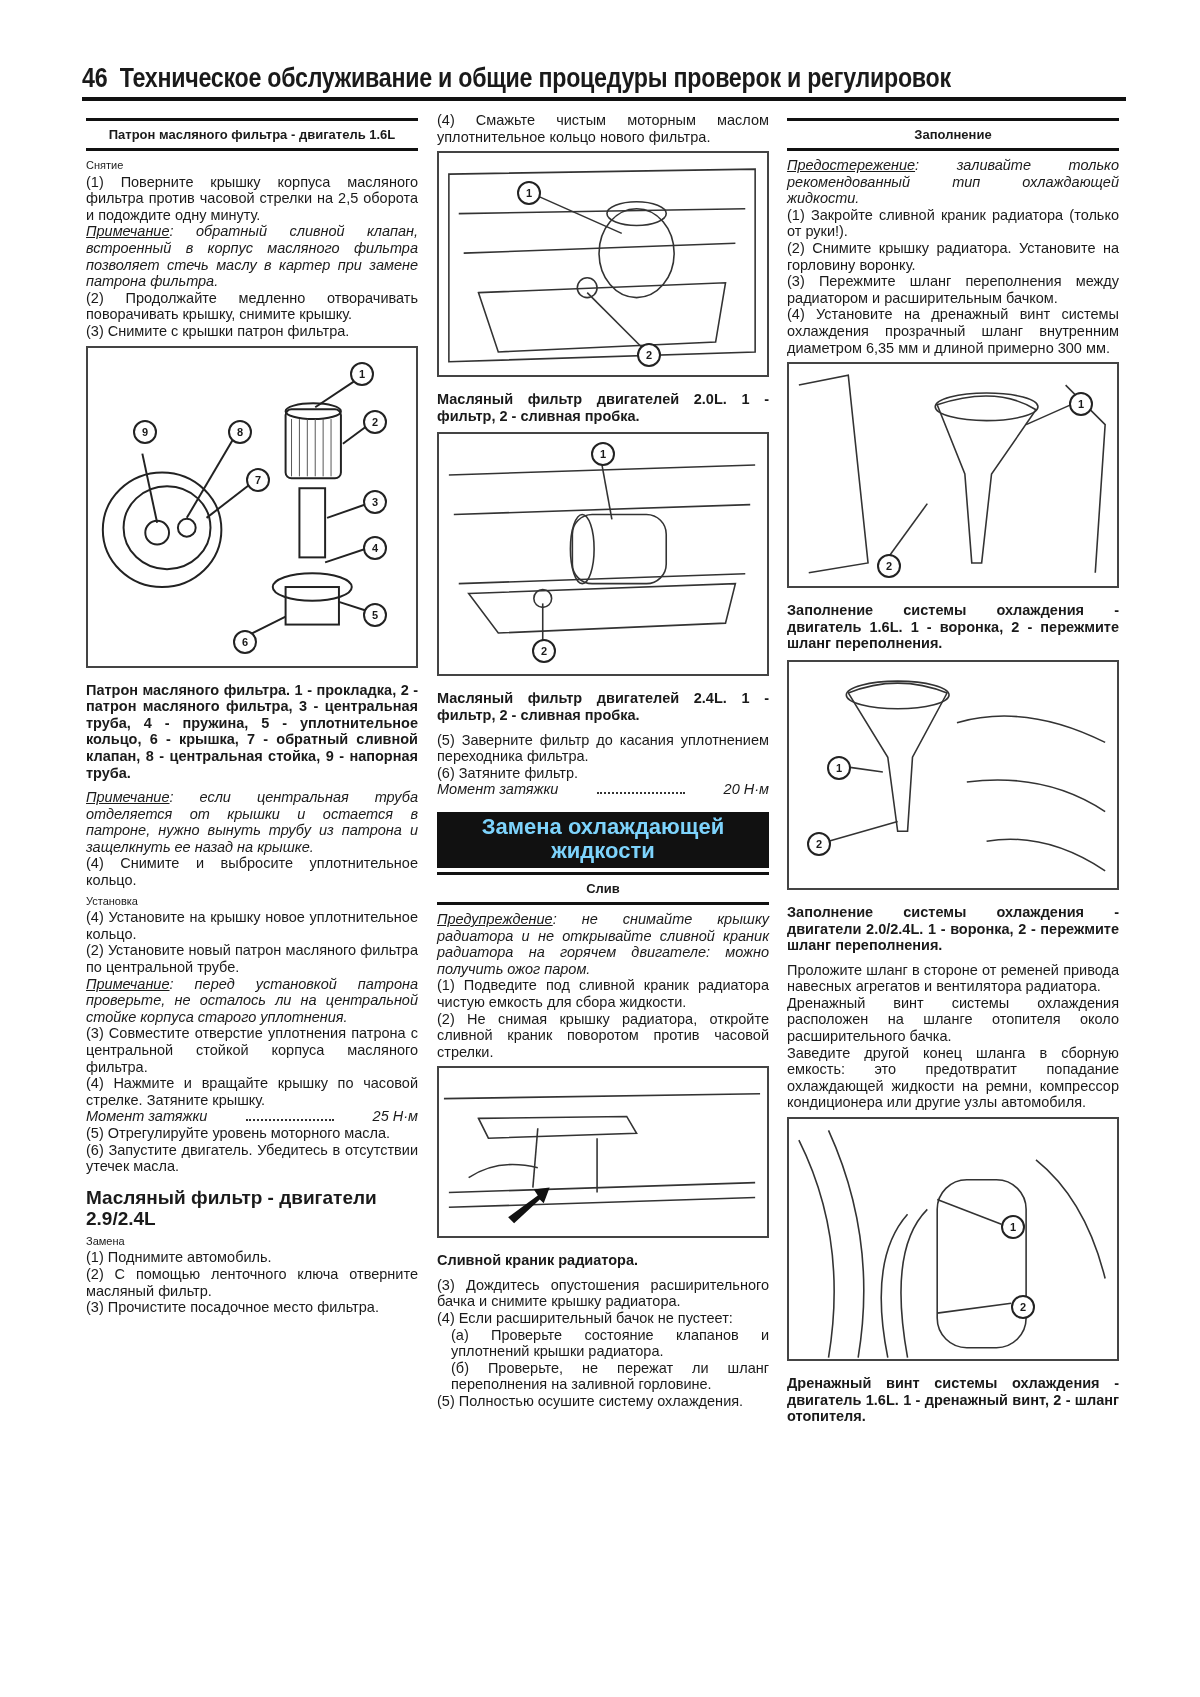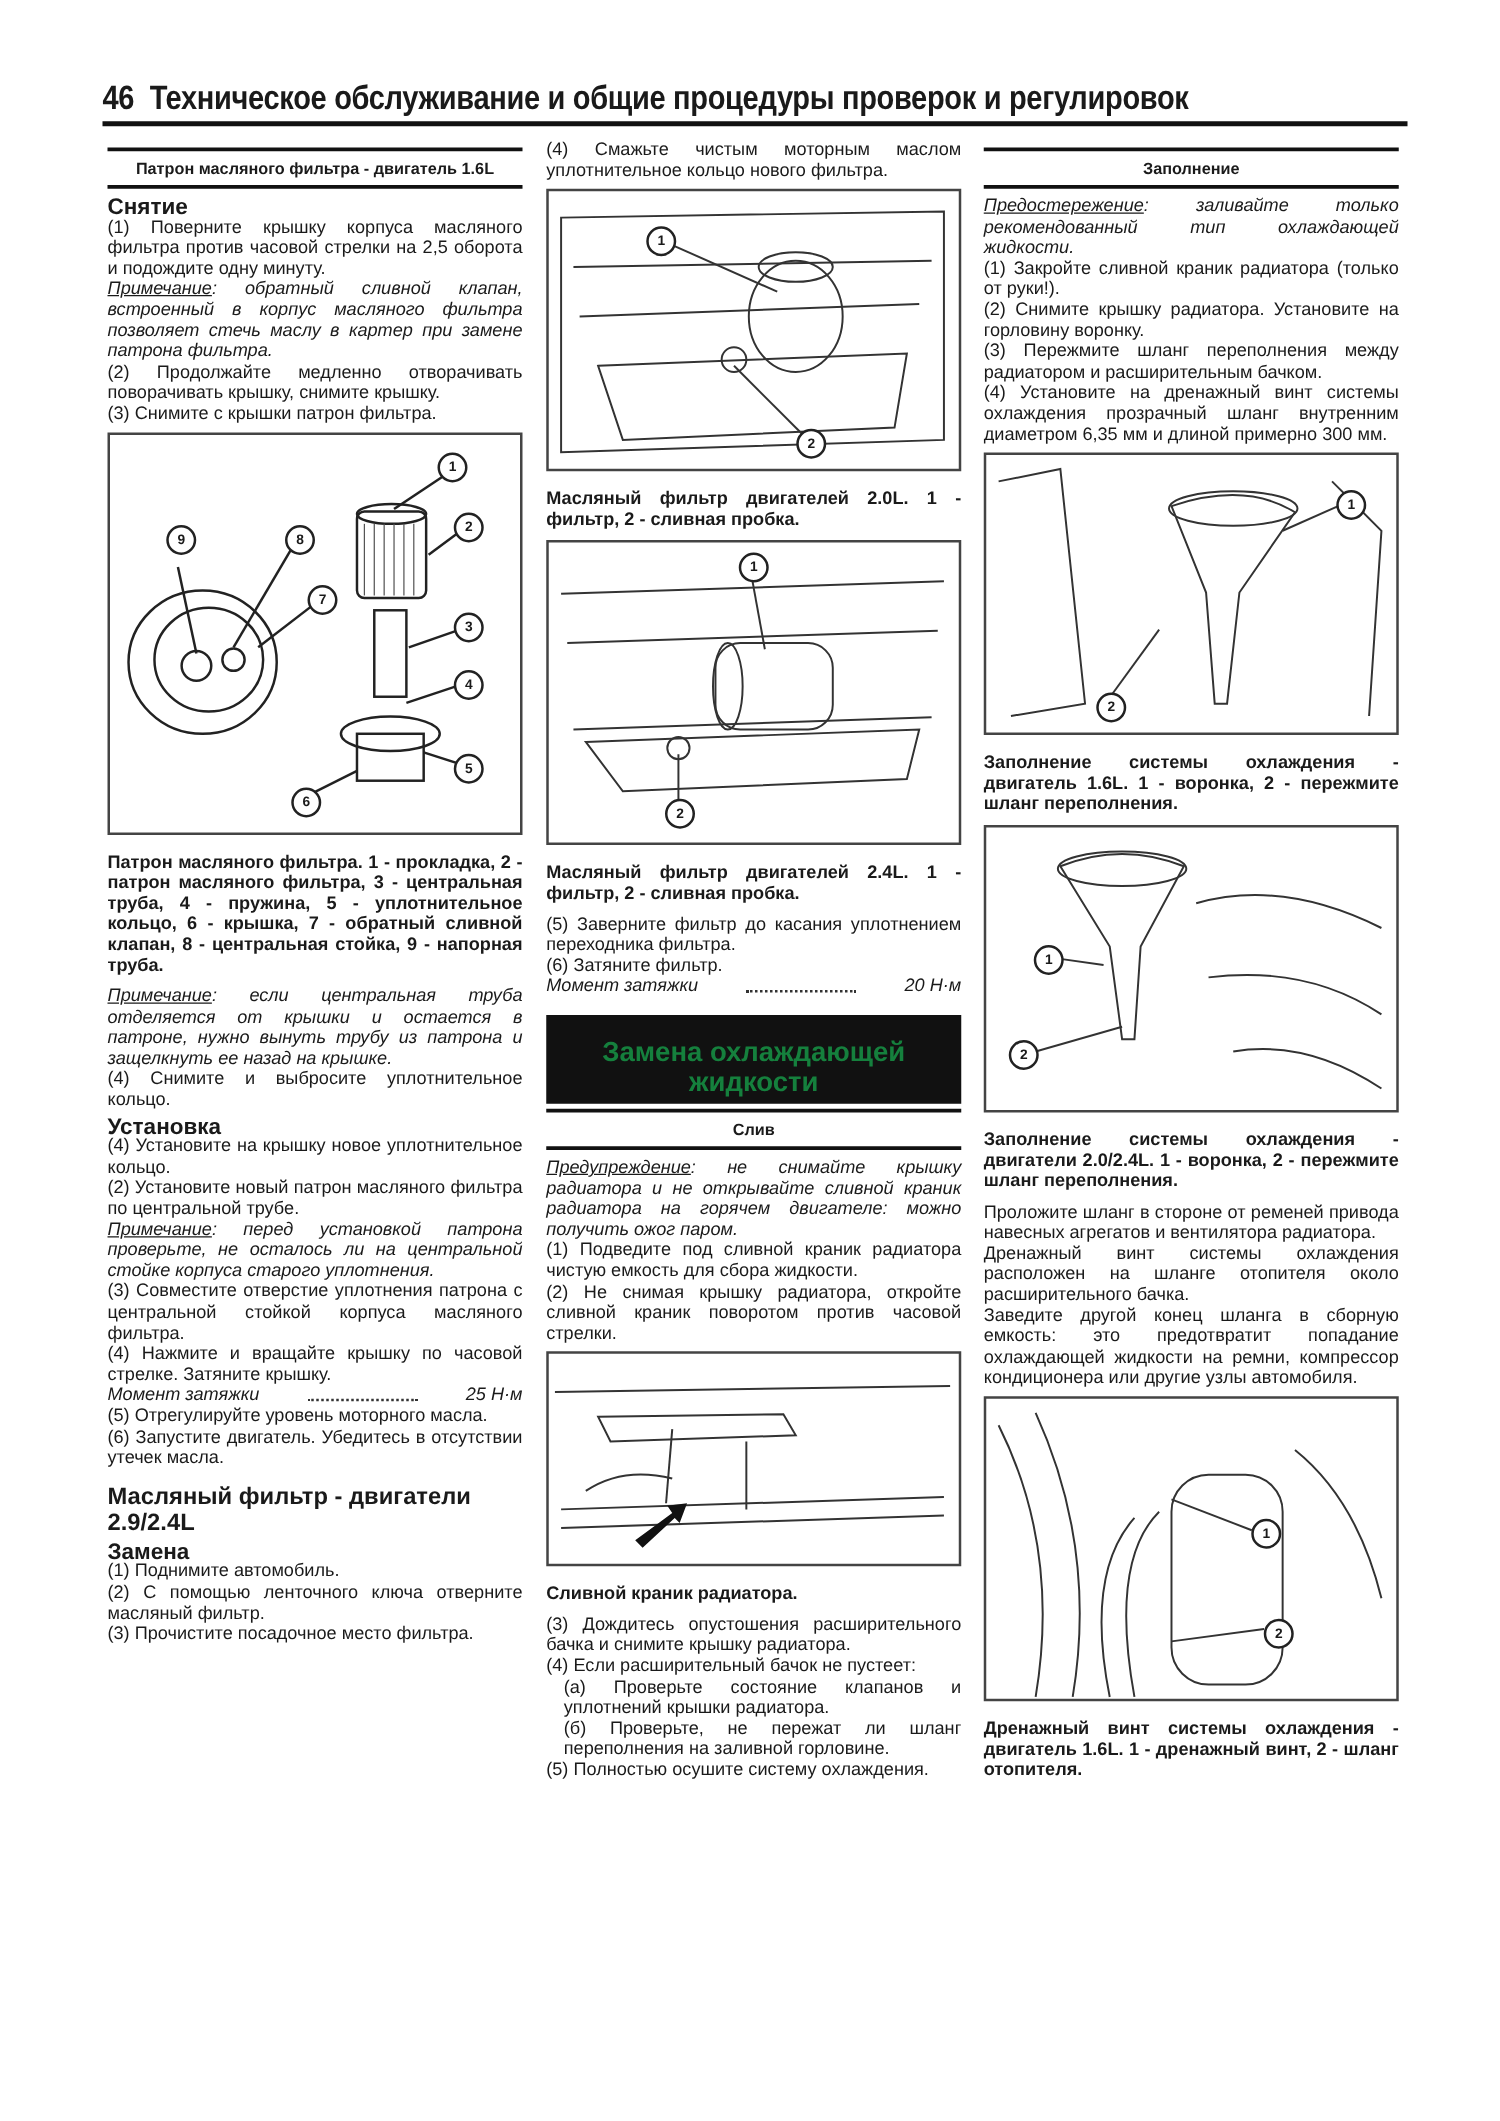--- a/index.html
+++ b/index.html
@@ -5,22 +5,22 @@
   html,body{margin:0;padding:0;background:#ffffff;}
   body{width:1200px;height:1697px;position:relative;overflow:hidden;font-family:"Liberation Sans","DejaVu Sans",sans-serif;color:#1a1a1a;}
   .page-header{position:absolute;left:82px;top:62px;width:1044px;height:40px;}
   .page-header .title{font-family:"Liberation Sans",sans-serif;font-weight:bold;font-size:27px;letter-spacing:-0.3px;transform:scaleX(0.86);transform-origin:left center;white-space:nowrap;line-height:32px;}
   .page-header .rule{position:absolute;left:0;right:0;top:35px;height:4px;background:#111;}
   .col{position:absolute;top:112px;font-size:14.5px;line-height:16.6px;}
   .col1{left:86px;width:332px;}
   .col2{left:437px;width:332px;}
   .col3{left:787px;width:332px;}
   .boxhead{border-top:3px solid #111;border-bottom:3px solid #111;margin:6px 0 6px 0;padding:4px 0 4px 0;text-align:center;font-weight:bold;font-size:13px;line-height:19px;}
-  .blackhead{background:#111;color:#15803d;text-align:center;font-weight:bold;font-size:22px;line-height:24px;padding:18px 4px 5px 4px;margin-top:14px;}
-  .subhead{font-weight:bold;font-size:18px;margin-top:4px;}
+  .blackhead{background:#111;color:#7dd3fc;text-align:center;font-weight:bold;font-size:22px;line-height:24px;padding:3px 4px 5px 4px;margin-top:14px;}
+  .subhead{font-weight:normal;font-size:11px;margin-top:4px;}
   .bighead{font-weight:bold;font-size:19px;line-height:21px;margin-top:12px;}
   p{margin:0;text-align:justify;}
   .note{font-style:italic;}
   .note .lbl{text-decoration:underline;}
   .cap{font-weight:bold;text-align:justify;margin-top:14px;margin-bottom:8px;}
   .torque{display:flex;font-style:italic;gap:36px;}
   .torque .dots{flex:1;border-bottom:2px dotted #333;margin:0 3px 4px 3px;}
   .torque .val{font-style:italic;}
   .fig{border:2px solid #444;position:relative;background:#fff;margin-top:6px;overflow:hidden;}
   .fig svg{position:absolute;left:0;top:0;width:100%;height:100%;}

